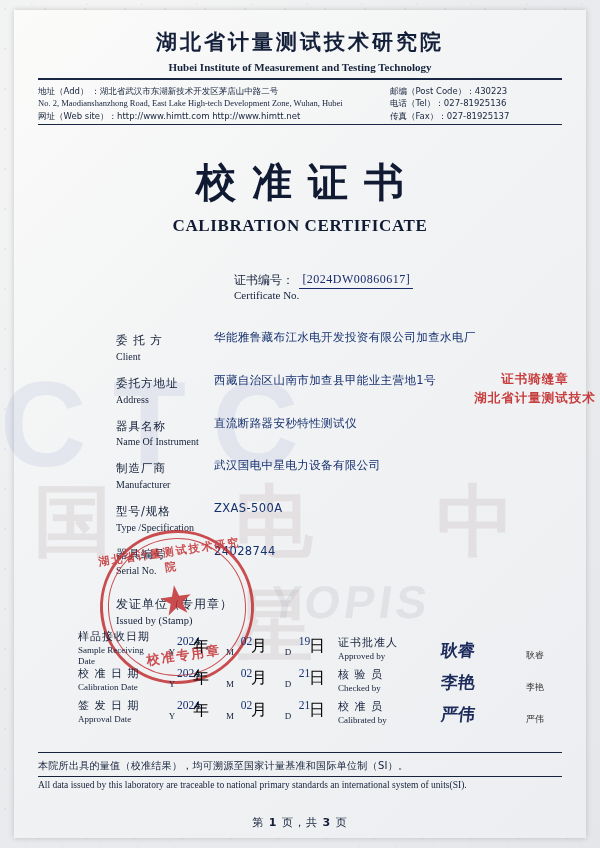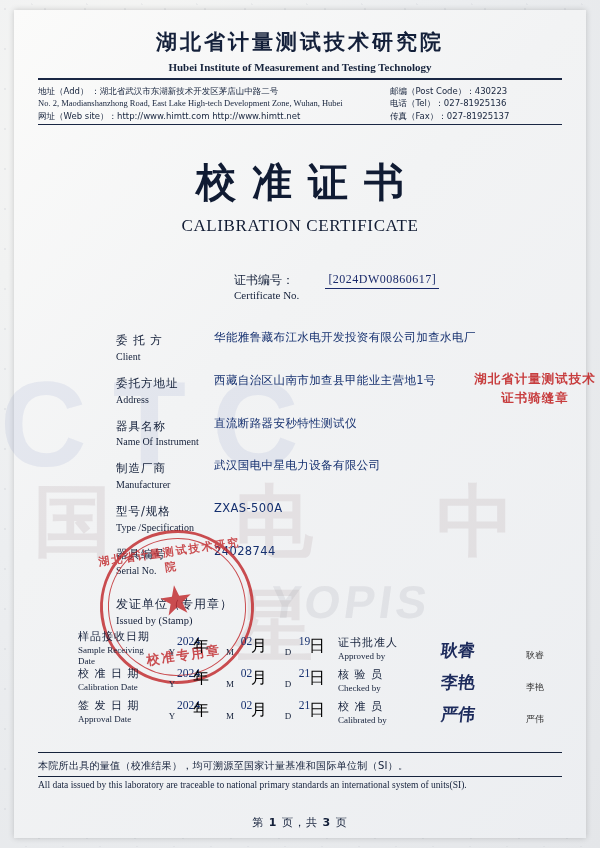--- a/index.html
+++ b/index.html
@@ -80,31 +80,31 @@
   .addr .right{width:172px;}
   .addr .en{font-family:"Liberation Serif", serif;}
 
   .title-cn{
     margin-top:30px;text-align:center;
     font-family:"DejaVu Sans", sans-serif;
     font-size:40px;font-weight:bold;letter-spacing:16px;color:#101b33;
     text-indent:16px;
   }
   .title-en{
-    margin-top:6px;text-align:center;font-size:17px;font-weight:normal;
+    margin-top:6px;text-align:center;font-size:17px;font-weight:bold;
     letter-spacing:.6px;color:#101b33;
   }
 
   .certno{
     margin-top:36px;margin-left:196px;display:flex;align-items:flex-start;
   }
   .certno .lbl{font-family:"DejaVu Sans", sans-serif;font-size:12px;color:#14203a;line-height:1.35;}
   .certno .lbl .en{font-family:"Liberation Serif", serif;font-size:11px;display:block;}
   .certno .val{
-    margin-left:26px;font-size:12px;color:#1a2a6a;letter-spacing:.5px;
+    margin-left:0;font-size:12px;color:#1a2a6a;letter-spacing:.5px;
     border-bottom:1px solid #1a2a6a;padding:0 3px 1px 3px;
     font-family:"Liberation Serif", serif;
     text-align:center;
   }
 
   .fields{margin-top:26px;margin-left:78px;width:430px;}
   .frow{display:flex;align-items:flex-start;margin-bottom:9px;}
   .fkey{width:98px;flex:none;line-height:1.3;}
   .fkey .cn{font-family:"DejaVu Sans", sans-serif;font-size:11.5px;color:#14203a;letter-spacing:1px;}
   .fkey .en{font-size:10px;color:#14203a;display:block;}
@@ -294,22 +294,22 @@
   </div>
 
   <div class="seal">
     <div class="ring"></div>
     <div class="arc">湖北省计量测试技术研究院</div>
     <div class="star">★</div>
     <div class="bottom">校准专用章</div>
   </div>
 
   <div class="side-stamp">
+    <div>证书骑缝章</div>
     <div>湖北省计量测试技术</div>
-    <div>证书骑缝章</div>
   </div>
 
   <div class="dates">
     <div class="dcol">
 
       <div class="drow">
         <div class="dkey">
           <span class="cn">样品接收日期</span>
           <span class="en">Sample Receiving Date</span>
         </div>

